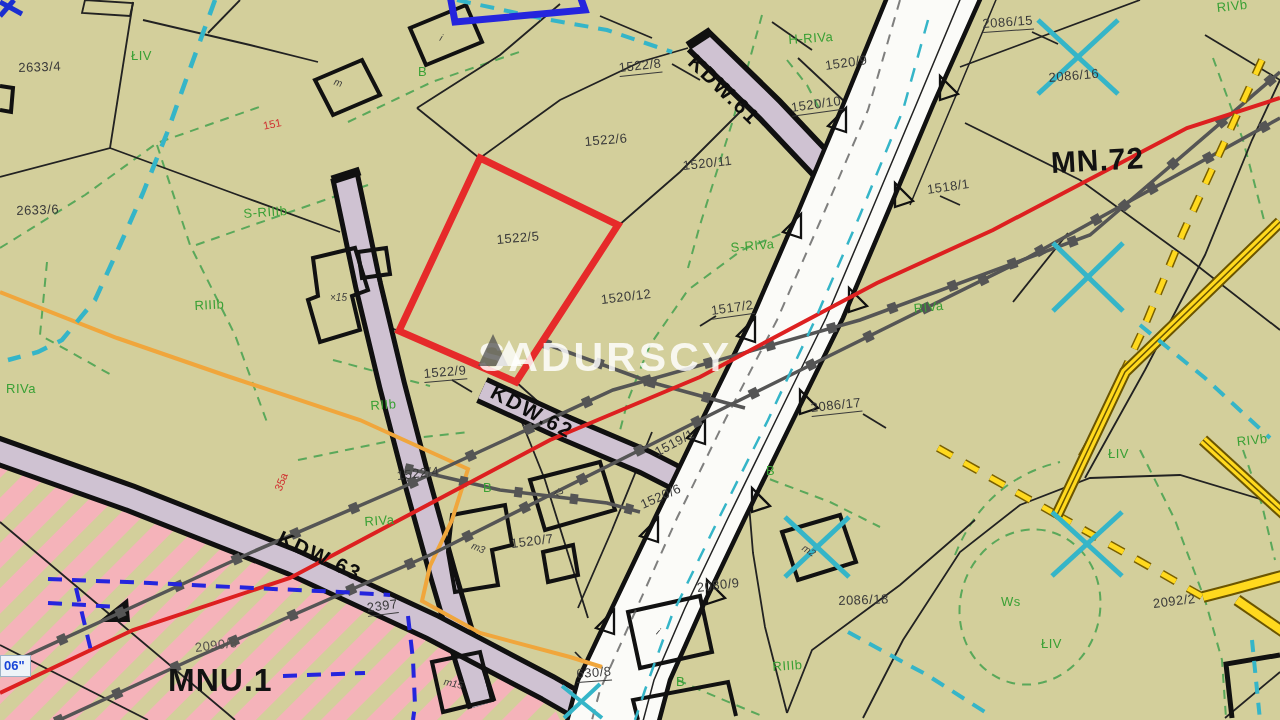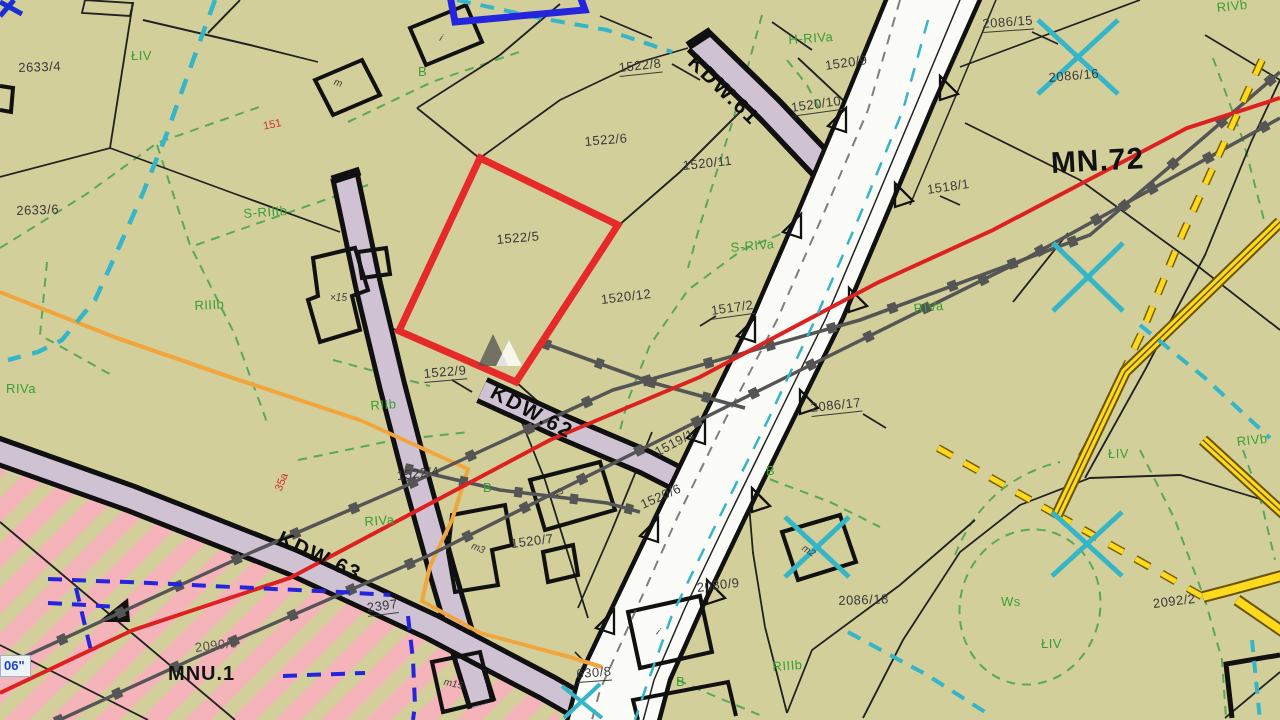--- a/index.html
+++ b/index.html
@@ -274,28 +274,29 @@
 <div class="lbl bldg" style="left:336px;top:76px;transform:rotate(18deg)">m</div>
 <div class="lbl bldg" style="left:442px;top:32px;transform:rotate(20deg)">i</div>
 <div class="lbl bldg" style="left:330px;top:292px">×15</div>
 <div class="lbl bldg" style="left:474px;top:540px;transform:rotate(22deg)">m3</div>
 <div class="lbl bldg" style="left:558px;top:486px;transform:rotate(28deg)">i2</div>
 <div class="lbl bldg" style="left:445px;top:676px;transform:rotate(12deg)">m15</div>
 <div class="lbl bldg" style="left:660px;top:626px;transform:rotate(28deg)">i</div>
 <div class="lbl bldg" style="left:806px;top:542px;transform:rotate(32deg)">m2</div>
 
 <div class="lbl zone" style="left:1050px;top:146px;transform:rotate(-3deg)">MN.72</div>
-<div class="lbl zone" style="left:168px;top:662px;font-size:20px">MNU.1</div>
+<div class="lbl zone" style="left:168px;top:662px;font-size:32px">MNU.1</div>
 
 <div class="lbl roadlbl" style="left:700px;top:50px;transform:rotate(44deg)">KDW.61</div>
 <div class="lbl roadlbl" style="left:498px;top:380px;transform:rotate(28deg)">KDW.62</div>
 <div class="lbl roadlbl" style="left:284px;top:526px;transform:rotate(25deg)">KDW.63</div>
 
 <div class="watermark">
   <svg width="44" height="32" viewBox="0 0 44 32">
     <polygon points="0,32 15,0 30,32" fill="rgba(80,80,80,0.75)"></polygon>
     <polygon points="18,32 31,6 44,32" fill="rgba(255,255,255,0.8)"></polygon>
   </svg>
+  <span>SADURSCY</span>
 </div>
 
 <div class="pipebox">06"</div>
 
 </div>
 
 </body></html>

